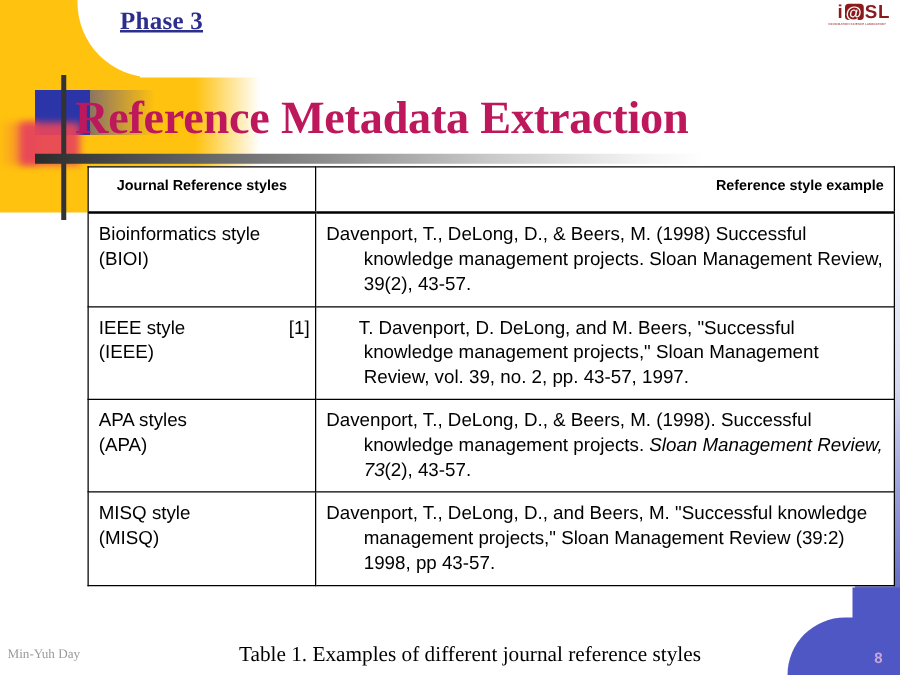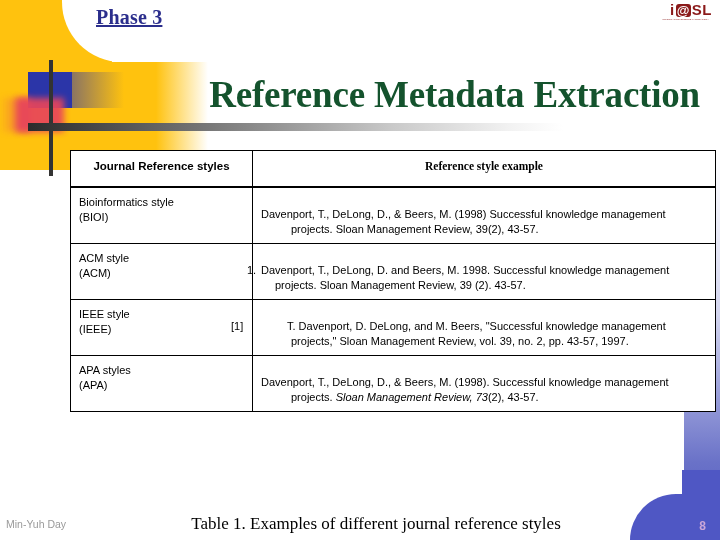--- a/index.html
+++ b/index.html
@@ -154,80 +154,77 @@
     transform: scale(0.9);
   }
 
   #slide-title {
     position: absolute;
     left: 60px; top: 76px;
     width: 640px;
     font-family: "Liberation Serif", serif;
     font-weight: bold;
     font-size: 37px;
-    color: #14532d;
+    color: #be185d;
     line-height: 1.05;
     letter-spacing: -0.2px;
     white-space: nowrap;
-    text-align: right;
   }
 
   
   #ref-table {
     position: absolute;
-    left: 70px; top: 150px;
+    left: 70px; top: 133px;
     width: 611px;
     border-collapse: collapse;
     table-layout: fixed;
     background: #ffffff;
   }
   #ref-table td, #ref-table th {
     border: 1px solid #000000;
     vertical-align: top;
     padding: 7px 8px 7px 8px;
     font-family: "Liberation Sans", sans-serif;
-    font-size: 11px;
+    font-size: 15px;
     color: #000000;
     line-height: 1.32;
   }
   #ref-table thead th {
     border-bottom: 2px solid #000000;
     font-weight: bold;
     font-size: 11.5px;
     padding-top: 8px;
     padding-bottom: 12px;
   }
   #ref-table thead th.col-style {
     text-align: center;
   }
   #ref-table thead th.col-example {
-    text-align: center;
-    font-family: Liberation Serif, serif;
+    text-align: right;
   }
   .col-style-cell { width: 165px; }
   .col-example-cell { width: 446px; }
   .style-name { white-space: pre-line; }
   .example-text {
     text-indent: 0;
     padding-left: 30px;
     text-indent: -30px;
-    margin-top: 12px;
   }
   .example-text.hang-num { padding-left: 14px; text-indent: -14px; }
   .example-text.hang-br { padding-left: 30px; text-indent: -30px; }
   .example-text i { font-style: italic; }
   .num-marker { display: inline-block; }
 
   
   #footer-author {
     position: absolute;
     left: 6px; top: 518px;
     font-size: 10.5px;
     color: #9a9a9a;
-    font-family: Liberation Sans, sans-serif;
+    font-family: Liberation Serif, serif;
   }
   #table-caption {
     position: absolute;
     left: 16px; top: 514px;
     width: 720px;
     text-align: center;
     font-family: "Liberation Serif", serif;
     font-size: 17px;
     color: #000000;
   }
@@ -277,40 +274,40 @@
     </thead>
     <tbody>
       <tr>
         <td class="col-style-cell style-name">Bioinformatics style
 (BIOI)</td>
         <td class="col-example-cell">
           <div class="example-text hang-br">Davenport, T., DeLong, D., &amp; Beers, M. (1998) Successful knowledge management projects. Sloan Management Review, 39(2), 43-57.</div>
         </td>
       </tr>
       <tr>
-        <td class="col-style-cell style-name">ACM style
-(ACM)</td>
-        <td class="col-example-cell">
-          <div class="example-text hang-num"><span class="num-marker">1.</span><span>Davenport, T., DeLong, D. and Beers, M. 1998. Successful knowledge management projects. Sloan Management Review, 39 (2). 43-57.</span></div>
-        </td>
-      </tr>
-      <tr>
         <td class="col-style-cell style-name">IEEE style
 (IEEE)</td>
         <td class="col-example-cell">
           <div class="example-text hang-br"><span class="num-marker" style="width:26px">[1]</span><span>T. Davenport, D. DeLong, and M. Beers, "Successful knowledge management projects," Sloan Management Review, vol. 39, no. 2, pp. 43-57, 1997.</span></div>
         </td>
       </tr>
       <tr>
         <td class="col-style-cell style-name">APA styles
 (APA)</td>
         <td class="col-example-cell">
           <div class="example-text hang-br"><span>Davenport, T., DeLong, D., &amp; Beers, M. (1998). Successful knowledge management projects. </span><i>Sloan Management Review, 73</i><span>(2), 43-57.</span></div>
         </td>
       </tr>
+      <tr>
+        <td class="col-style-cell style-name">MISQ style
+(MISQ)</td>
+        <td class="col-example-cell">
+          <div class="example-text hang-br">Davenport, T., DeLong, D., and Beers, M. "Successful knowledge management projects," Sloan Management Review (39:2) 1998, pp 43-57.</div>
+        </td>
+      </tr>
     </tbody>
   </table>
 
   <div id="footer-author">Min-Yuh Day</div>
   <div id="table-caption">Table 1. Examples of different journal reference styles</div>
   <div id="page-number">8</div>
 
 </div>
 
 </body></html>

